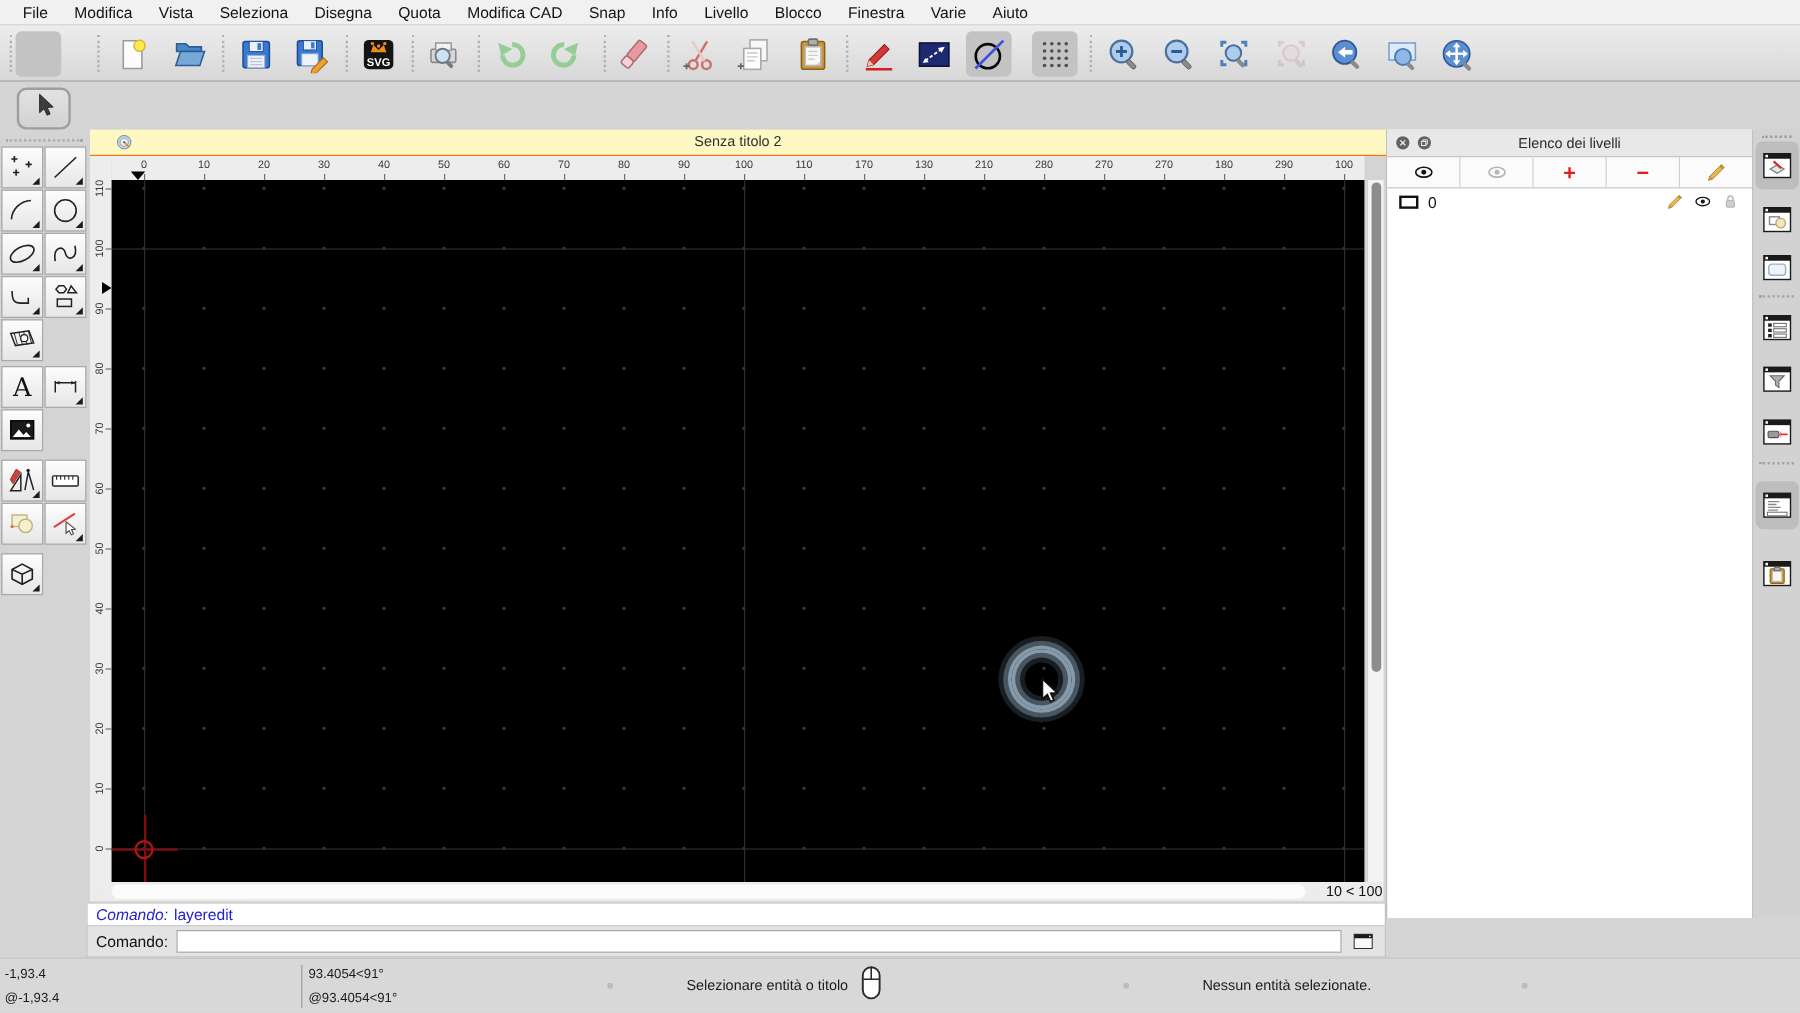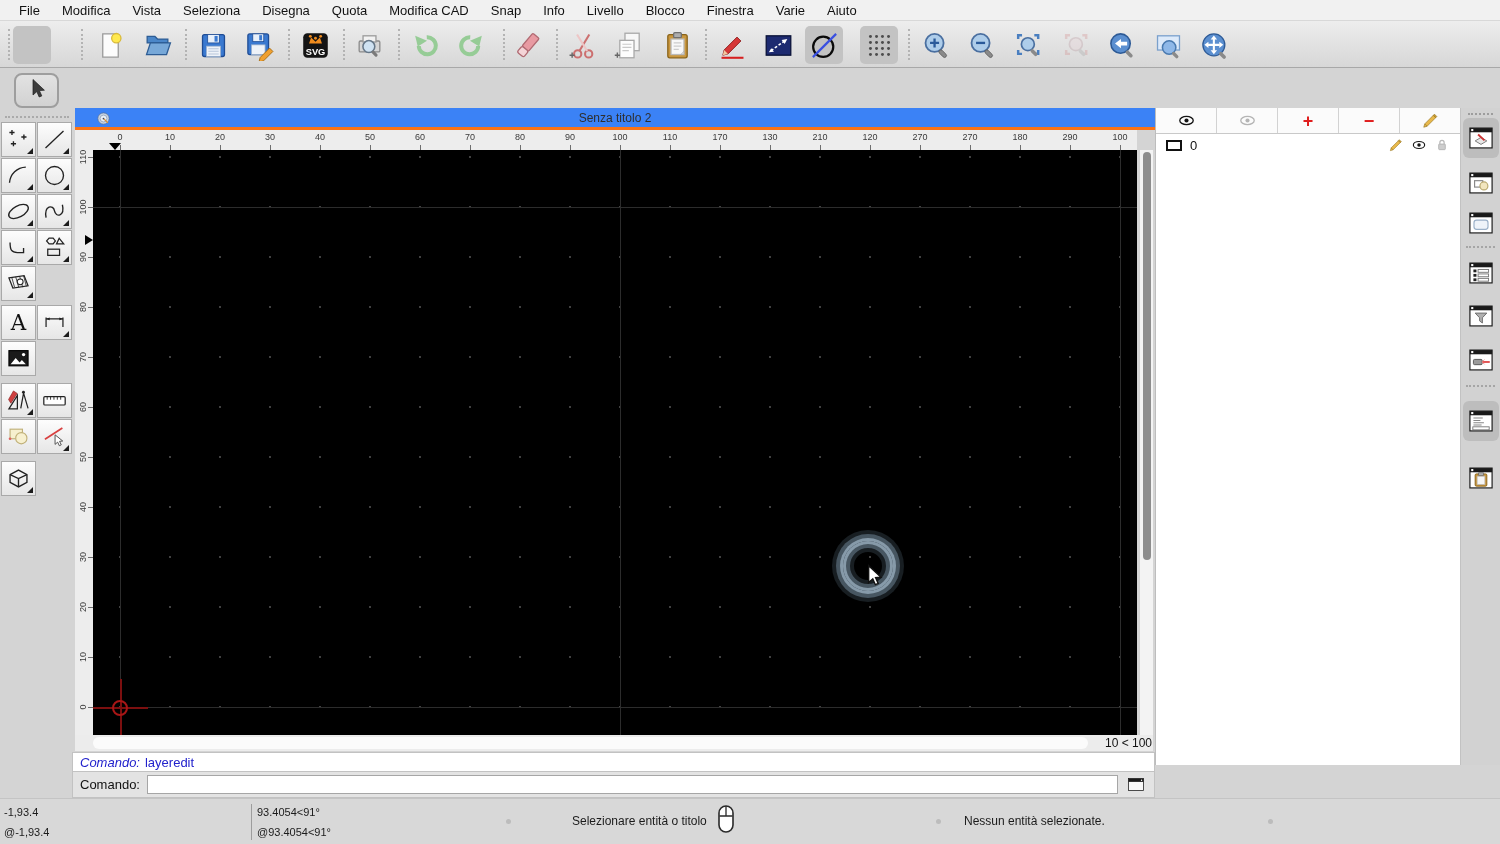--- a/index.html
+++ b/index.html
@@ -29,22 +29,22 @@
            border-radius:8px;display:flex;align-items:center;justify-content:center;background:linear-gradient(#e2e2e2,#d2d2d2);}
   .pselect svg{width:24px;height:24px;}
   .phandle{position:absolute;left:5px;top:46px;width:64px;border-top:2px dotted #aaa;}
   .ptool{position:absolute;width:35px;height:35px;background:linear-gradient(#fdfdfd,#e6e6e6);
          border:1px solid #a9a9a9;box-sizing:border-box;display:flex;align-items:center;justify-content:center;}
   .ptool svg{width:27px;height:27px;}
   .fly{position:absolute;right:2px;bottom:2px;width:0;height:0;
        border-left:6px solid transparent;border-bottom:6px solid #1c1c1c;}
 
   
-  .doc-title{position:absolute;left:75px;top:108px;width:1080px;height:22px;background:#3b82f6;
-             border-bottom:3px solid #f97316;box-sizing:border-box;}
+  .doc-title{position:absolute;left:75px;top:108px;width:1080px;height:22px;background:#fef9c3;
+             border-bottom:1px solid #f97316;box-sizing:border-box;}
   .doc-title .ttl{position:absolute;left:0;right:0;top:3px;text-align:center;font-size:12px;color:#2e2e2e;}
   .doc-icon{position:absolute;left:21px;top:3px;width:15px;height:15px;}
   .doc-icon svg{width:15px;height:15px;}
   .corner{position:absolute;left:75px;top:130px;width:18px;height:20px;background:#ededed;}
   #hruler{position:absolute;left:93px;top:130px;width:1044px;height:20px;background:#ededed;overflow:hidden;}
   #hruler .lbl{position:absolute;top:2px;transform:translateX(-50%);font-size:9px;color:#3a3a3a;}
   #hruler .tick{position:absolute;bottom:0;width:1px;height:5px;background:#6e6e6e;}
   .hmark{position:absolute;width:0;height:0;border-left:6px solid transparent;border-right:6px solid transparent;
          border-top:7px solid #000;}
   #vruler{position:absolute;left:75px;top:150px;width:18px;height:585px;background:#ededed;overflow:hidden;}
@@ -505,21 +505,21 @@
       <div class="lbl" style="left: 527px;">100</div>
       <div class="tick" style="left: 527px;"></div>
       <div class="lbl" style="left: 577px;">110</div>
       <div class="tick" style="left: 577px;"></div>
       <div class="lbl" style="left: 627px;">170</div>
       <div class="tick" style="left: 627px;"></div>
       <div class="lbl" style="left: 677px;">130</div>
       <div class="tick" style="left: 677px;"></div>
       <div class="lbl" style="left: 727px;">210</div>
       <div class="tick" style="left: 727px;"></div>
-      <div class="lbl" style="left: 777px;">120</div>
+      <div class="lbl" style="left: 777px;">280</div>
       <div class="tick" style="left: 777px;"></div>
       <div class="lbl" style="left: 827px;">270</div>
       <div class="tick" style="left: 827px;"></div>
       <div class="lbl" style="left: 877px;">270</div>
       <div class="tick" style="left: 877px;"></div>
       <div class="lbl" style="left: 927px;">180</div>
       <div class="tick" style="left: 927px;"></div>
       <div class="lbl" style="left: 977px;">290</div>
       <div class="tick" style="left: 977px;"></div>
       <div class="lbl" style="left: 1027px;">100</div>
@@ -586,20 +586,32 @@
     <span class="cmdlabel">Comando:</span>
     <input class="cmdinput" value="" style="">
     <span class="cmdwin"><svg viewBox="0 0 24 24" xmlns="http://www.w3.org/2000/svg">
           <rect x="2.5" y="4.5" width="19" height="15" fill="#f8f8f8" stroke="#222"></rect>
           <rect x="2.5" y="4.5" width="19" height="4.2" fill="#1a1a1a"></rect>
           <circle cx="19" cy="6.6" r="0.9" fill="#fff"></circle>
         </svg></span>
   </div>
 
   <div id="panel">
+    <div class="panel-title">
+      <span class="pcircle" style="left:6px"><svg viewBox="0 0 24 24" xmlns="http://www.w3.org/2000/svg">
+            <circle cx="12" cy="12" r="9.5" fill="#636363"></circle>
+            <path d="M8.5 8.5 l7 7 M15.5 8.5 l-7 7" stroke="#efefef" stroke-width="1.9"></path>
+          </svg></span>
+      <span class="pcircle" style="left:24px"><svg viewBox="0 0 24 24" xmlns="http://www.w3.org/2000/svg">
+            <circle cx="12" cy="12" r="9.5" fill="#636363"></circle>
+            <rect x="8" y="10" width="6" height="6" fill="none" stroke="#efefef" stroke-width="1.4"></rect>
+            <path d="M10 10 v-2.2 h6.2 v6.2 h-2.2" fill="none" stroke="#efefef" stroke-width="1.4"></path>
+          </svg></span>
+      <span>Elenco dei livelli</span>
+    </div>
     <div id="panel-toolbar">
         <div class="pb blackeye">
           <svg viewBox="0 0 24 24" xmlns="http://www.w3.org/2000/svg">
             <ellipse cx="12" cy="12" rx="8.5" ry="5.2" fill="none" stroke="currentColor" stroke-width="1.7"></ellipse>
             <circle cx="12" cy="12" r="2.6" fill="currentColor"></circle>
           </svg>
         </div>
         <div class="pb grayed">
           <svg viewBox="0 0 24 24" xmlns="http://www.w3.org/2000/svg">
             <ellipse cx="12" cy="12" rx="8.5" ry="5.2" fill="none" stroke="currentColor" stroke-width="1.7"></ellipse>
@@ -729,17 +741,17 @@
     <span class="ssep"></span>
     <span class="sb" style="left:257px;top:7px">93.4054&lt;91°</span>
     <span class="sb" style="left:257px;top:27px">@93.4054&lt;91°</span>
     <span class="sdot" style="left:506px;top:20px"></span>
     <span class="sb big" style="left:572px;top:15px">Selezionare entità o titolo</span>
     <span class="mouse"><svg viewBox="0 0 20 30" xmlns="http://www.w3.org/2000/svg">
           <rect x="3" y="2" width="14" height="26" rx="7" fill="#fff" stroke="#2a2a2a" stroke-width="1.6"></rect>
           <path d="M10 2 v10 M3.5 12 h13" stroke="#2a2a2a" stroke-width="1.3" fill="none"></path>
         </svg></span>
     <span class="sdot" style="left:936px;top:20px"></span>
-    <span class="sb big" style="left:964px;top:15px">Nessun entità selezionate.</span>
+    <span class="sb big" style="left:1002px;top:15px">Nessun entità selezionate.</span>
     <span class="sdot" style="left:1268px;top:20px"></span>
   </div>
 
 </div>
 
 </body></html>

